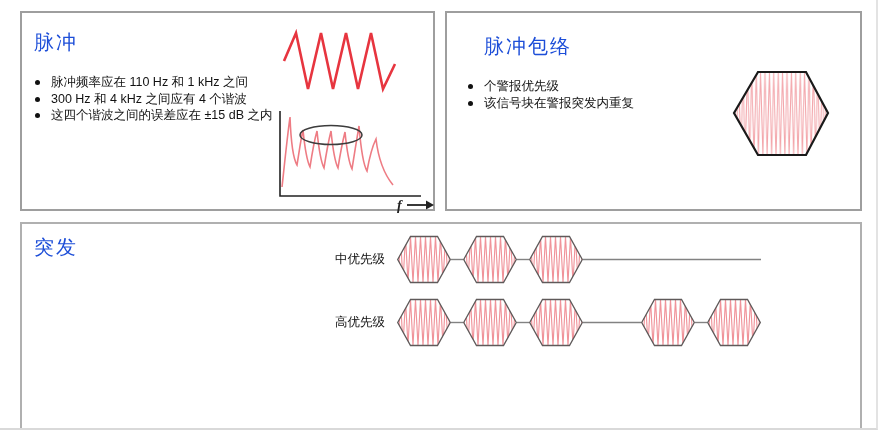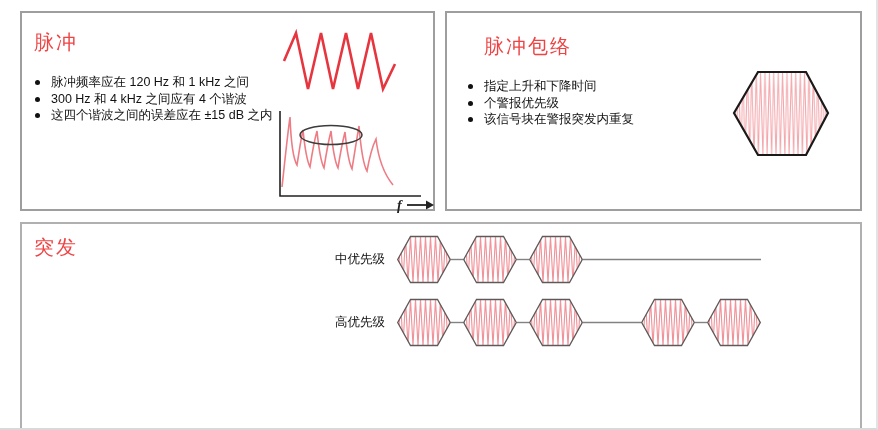--- a/index.html
+++ b/index.html
@@ -11,21 +11,21 @@
     border-right:2px solid #e3e3e3; border-bottom:2px solid #d9d9d9;
   }
   .panel {
     position:absolute; background:#fff;
     border:2px solid var(--border-gray);
   }
   #panel-pulse    { left:20px;  top:11px;  width:415px; height:200px; }
   #panel-envelope { left:445px; top:11px;  width:417px; height:200px; }
   #panel-burst    { left:20px;  top:222px; width:842px; height:219px; border-color:var(--border-gray-light); }
   .panel-title {
-    position:absolute; font-size:20px; color:#ef4444; letter-spacing:2px;
+    position:absolute; font-size:20px; color:#1d4ed8; letter-spacing:2px;
     font-family:"Liberation Serif","DejaVu Serif",serif; font-weight:400;
   }
   #panel-pulse .panel-title    { left:12px; top:16px; }
   #panel-envelope .panel-title { left:20px; top:20px;margin-left:17px; }
   #panel-burst .panel-title    { left:12px; top:10px; }
   ul.bullets { position:absolute; list-style:none; font-size:12.5px; line-height:16.5px; color:#111; }
   #panel-pulse .bullets    { left:13px; top:61px; width:256px; }
   #panel-envelope .bullets { left:21px; top:65px; width:270px; }
   #panel-burst .bullets    { left:13px; top:52px; width:252px; }
   ul.bullets li { display:flex; }
@@ -45,21 +45,21 @@
 <body>
 
 <div id="slide">
 
   <div class="panel" id="panel-pulse">
     <div class="panel-title">脉冲</div>
 
     <ul class="bullets">
         <li>
           <span class="dot"></span>
-          <span>脉冲频率应在 120 Hz 和 1 kHz 之间</span>
+          <span>脉冲频率应在 110 Hz 和 1 kHz 之间</span>
         </li>
         <li>
           <span class="dot"></span>
           <span>300 Hz 和 4 kHz 之间应有 4 个谐波</span>
         </li>
         <li>
           <span class="dot"></span>
           <span>这四个谐波之间的误差应在 ±15 dB 之内</span>
         </li>
       </ul>
@@ -91,24 +91,20 @@
         <line x1="137" y1="98" x2="157" y2="98" style="stroke:var(--axis-dark)" stroke-width="1.8"></line>
         <polygon points="156,93.5 164,98 156,102.5" style="fill:var(--axis-dark)"></polygon>
       </g>
     </svg>
   </div>
 
   <div class="panel" id="panel-envelope">
     <div class="panel-title">脉冲包络</div>
 
     <ul class="bullets">
-        <li>
-          <span class="dot"></span>
-          <span>指定上升和下降时间</span>
-        </li>
         <li>
           <span class="dot"></span>
           <span>个警报优先级</span>
         </li>
         <li>
           <span class="dot"></span>
           <span>该信号块在警报突发内重复</span>
         </li>
       </ul>
 

